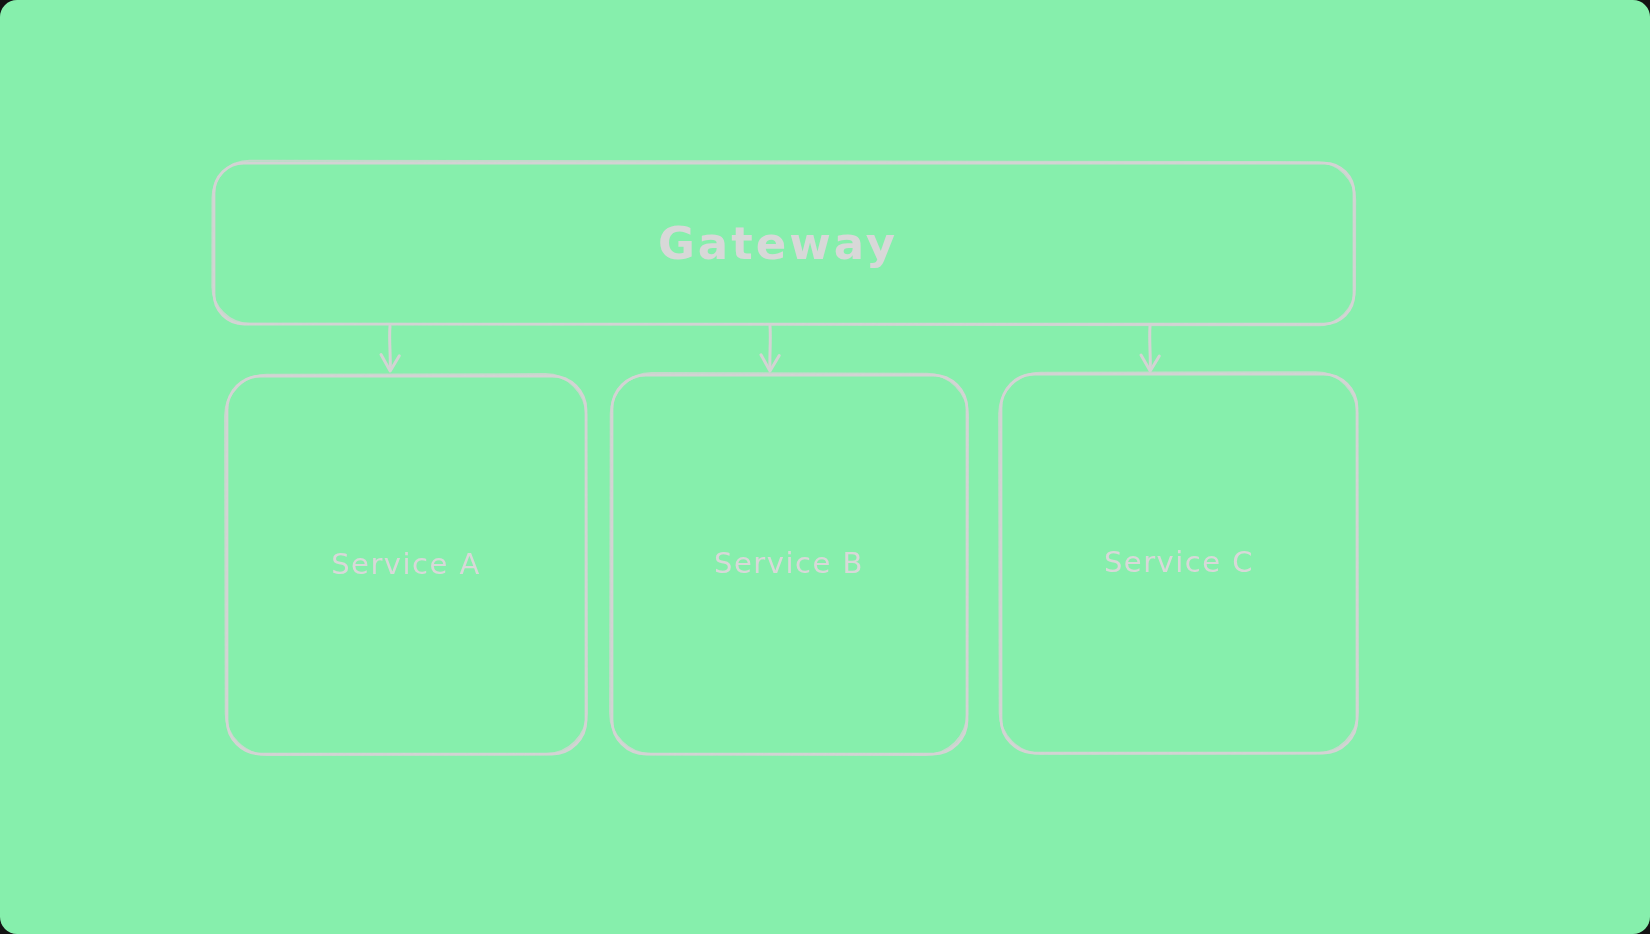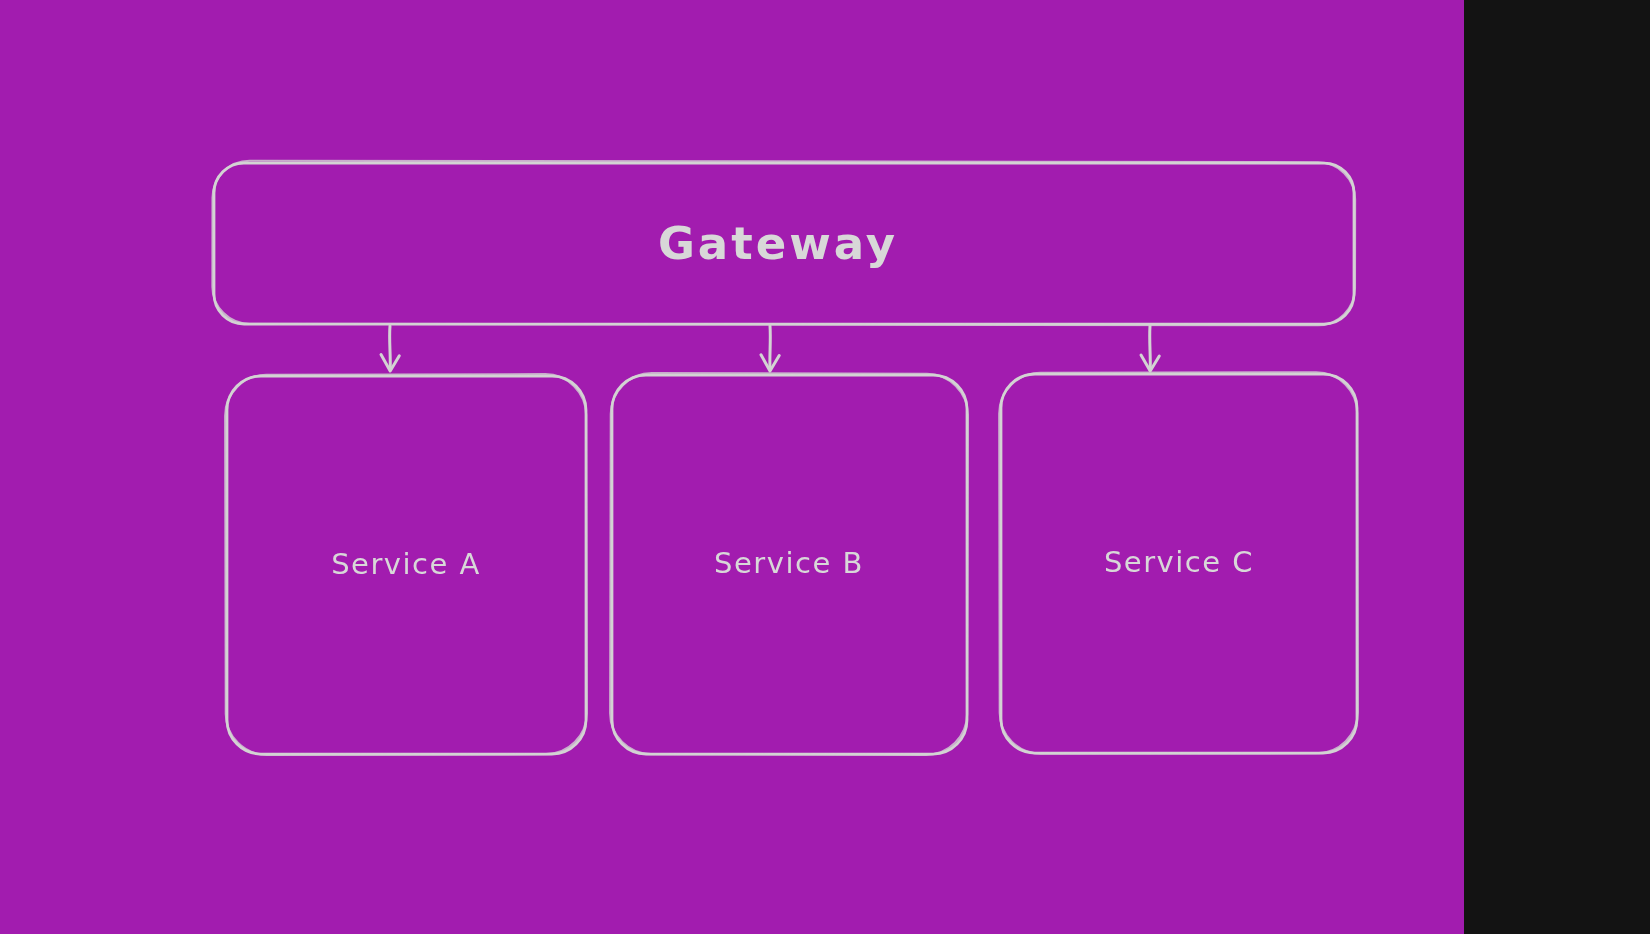--- a/index.html
+++ b/index.html
@@ -5,23 +5,24 @@
   html, body {
     margin: 0;
     padding: 0;
     background: #131313;
     width: 1650px;
     height: 934px;
     overflow: hidden;
   }
   .canvas {
     position: relative;
-    width: 1464px;
+    width: 1650px;
     height: 934px;
-    background: #a21caf;
+    background: #86efac;
+    border-radius: 17px;
   }
   svg { display: block; }
   .sketch {
     fill: none;
     stroke: #d3d3d3;
     stroke-width: 2.75;
     stroke-linecap: round;
     stroke-linejoin: round;
   }
   .sketch.overdraw {

